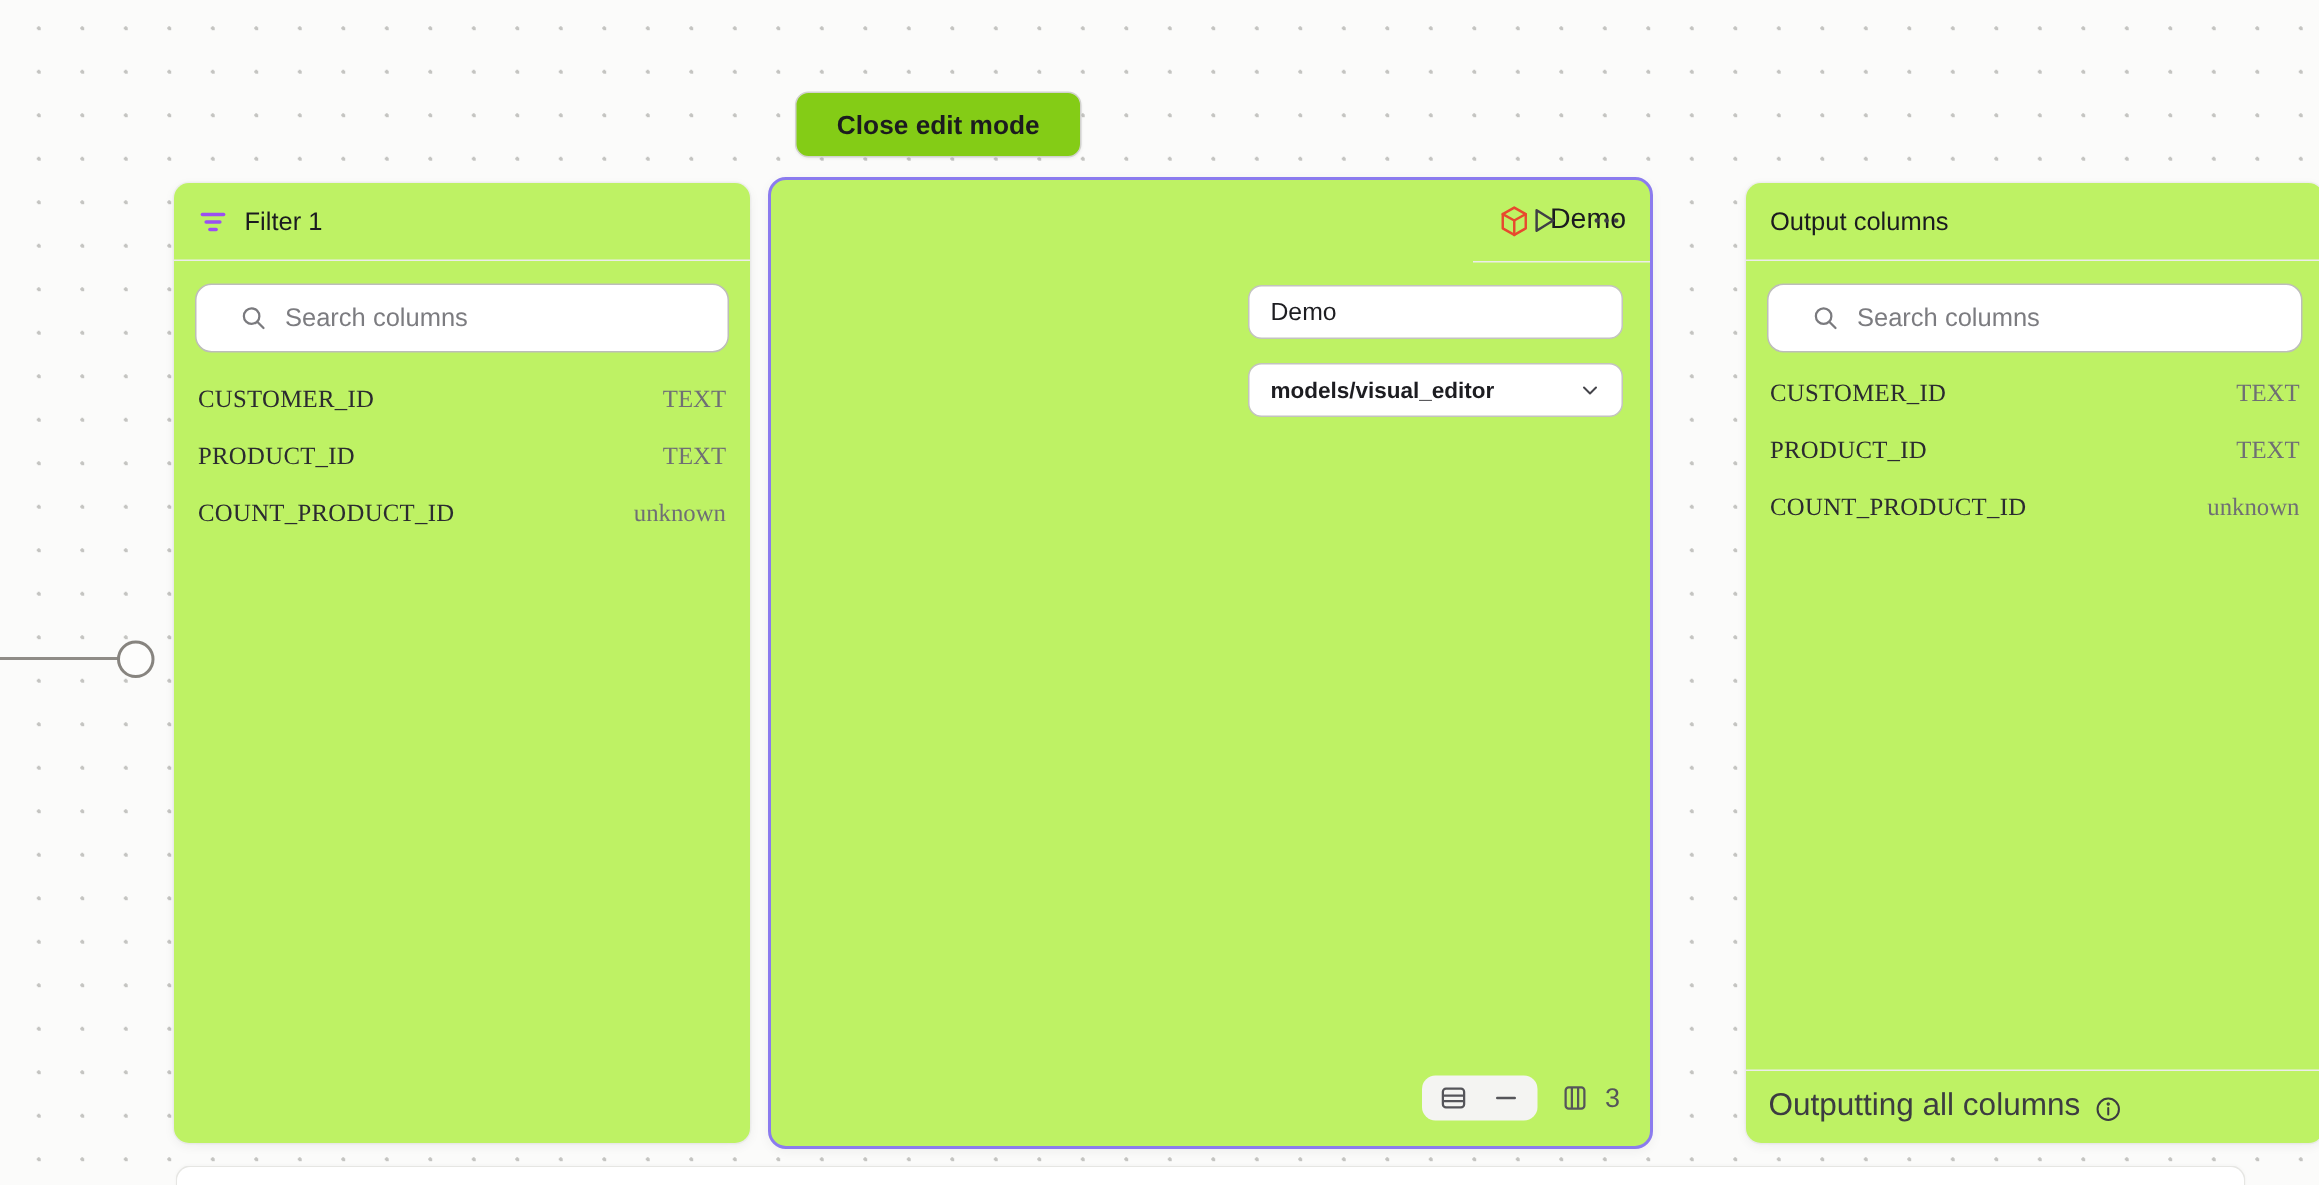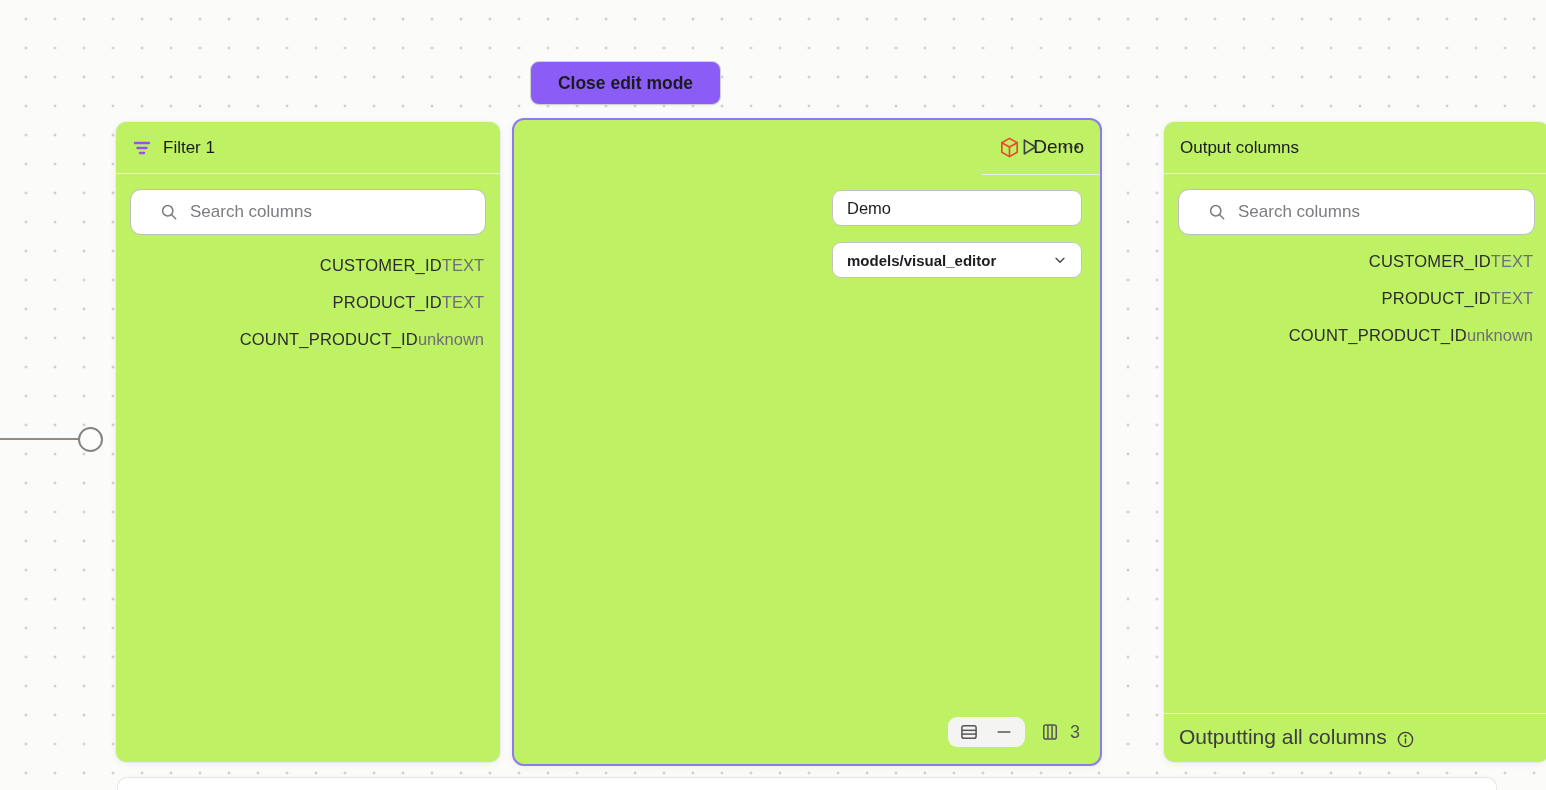--- a/index.html
+++ b/index.html
@@ -14,43 +14,43 @@
     color:#232327;
   }
 
   
   .connector-line { position:absolute; left:0; top:438px; width:79px; height:2px; background:#8f8c87; }
   .connector-handle { position:absolute; left:78px; top:427px; width:25px; height:25px;
     border:2px solid #87847f; border-radius:50%; background:#fdfdfc; }
 
   
   .close-btn { position:absolute; left:530px; top:61px; width:191px; height:44px;
-    background:#8b5cf6; border:1px solid #d2d2cf; border-radius:9px;
+    background:#84cc16; border:1px solid #d2d2cf; border-radius:9px;
     display:flex; align-items:center; justify-content:center;
     font-size:17.5px; font-weight:700; color:#1b1b1f; cursor:pointer;
     box-shadow:0 1px 2px rgba(0,0,0,.05); }
 
   
   .panel { position:absolute; background:#bef264; border-radius:10px;
     box-shadow:0 0 0 1px rgba(0,0,0,.035), 0 2px 8px rgba(20,20,20,.06);
     display:flex; flex-direction:column; }
   .panel-header { flex:0 0 52px; display:flex; align-items:center; gap:11px;
     padding:0 16px; border-bottom:1px solid #ececeа; border-bottom:1px solid #ececea;
     font-size:17px; font-weight:500; color:#1b1b1f; }
   .panel-body { padding:15px 14px 0 14px; flex:1 1 auto; }
 
   .search-box { height:46px; border:1.5px solid #bdbdba; border-radius:11px;
     display:flex; align-items:center; gap:11px; padding:0 28px; background:#fff; }
   .search-box input { border:none; outline:none; flex:1; font-size:17px;
     font-family:inherit; color:#232327; background:transparent; }
   .search-box input::placeholder { color:#7c7c80; }
 
   .col-list { margin-top:12px; }
-  .col-row { display:flex; align-items:center; justify-content:flex-end;
-    padding:9px 2px 9px 2px; font-size:16.5px; }
+  .col-row { display:flex; align-items:center; justify-content:space-between;
+    padding:9px 2px 9px 2px; font-size:16.5px;font-family:Liberation Serif, serif; }
   .col-name { color:#2b2b30; letter-spacing:.2px; }
   .col-type { color:#6f6f74; }
 
   
   #filter-panel { left:116px; top:122px; width:384px; height:640px; }
 
   
   #model-panel { left:512px; top:118px; width:590px; height:648px;
     border:2.5px solid #8b7bee; border-radius:12px;
     box-shadow:0 2px 8px rgba(20,20,20,.05);align-items:flex-end; }

